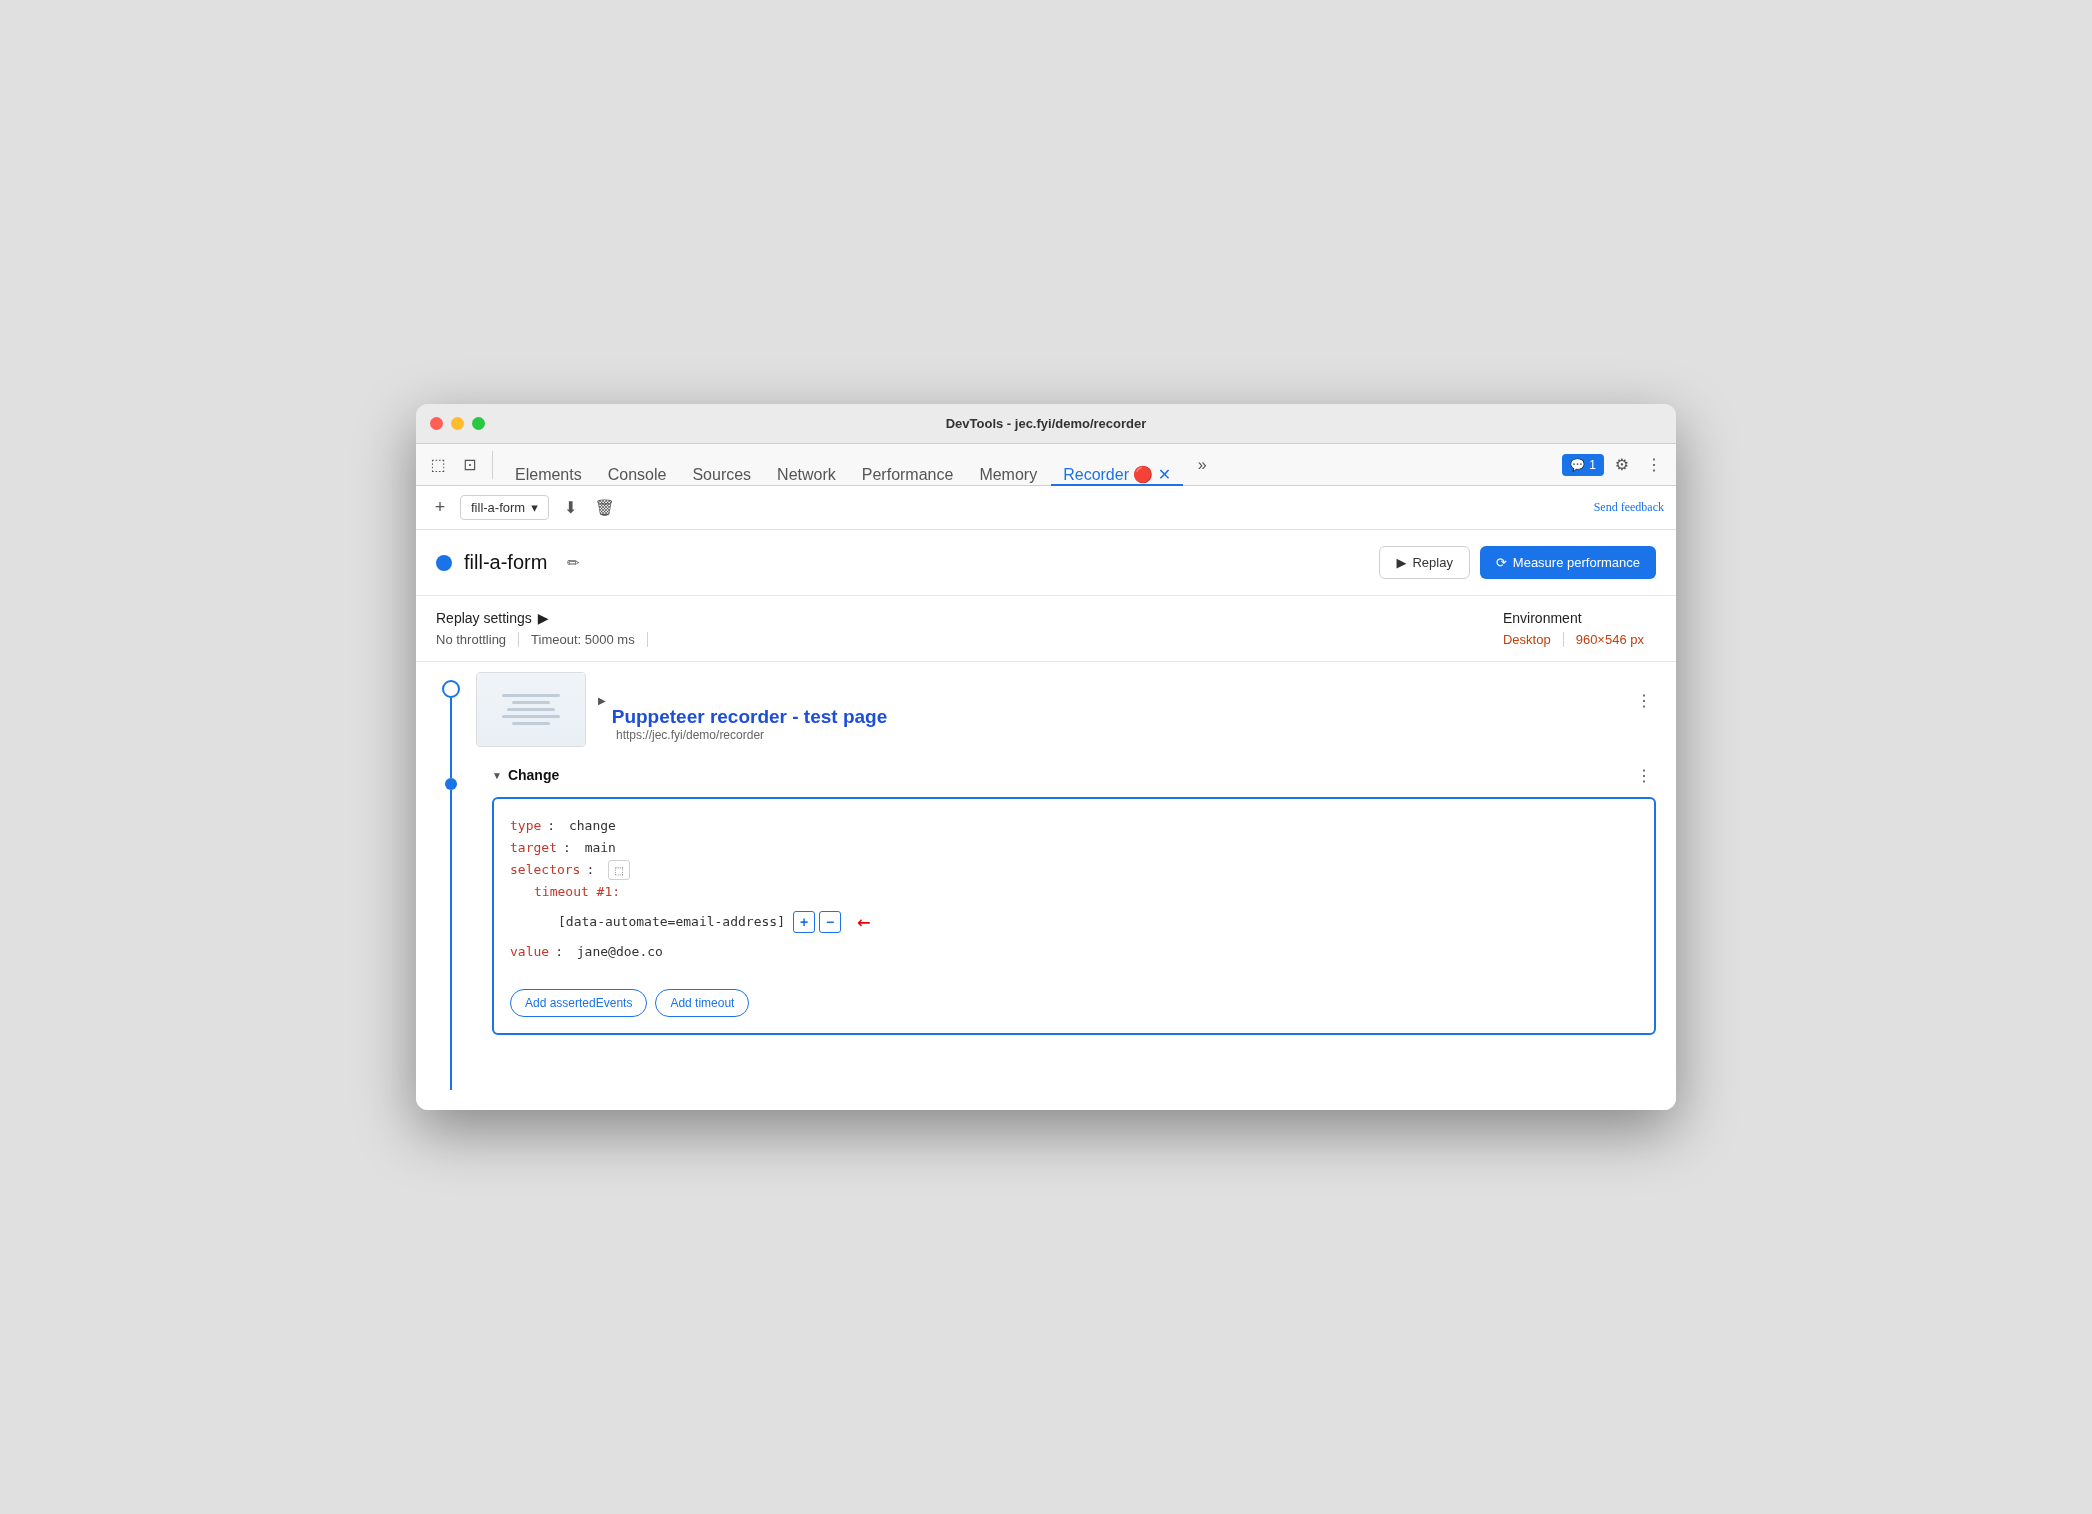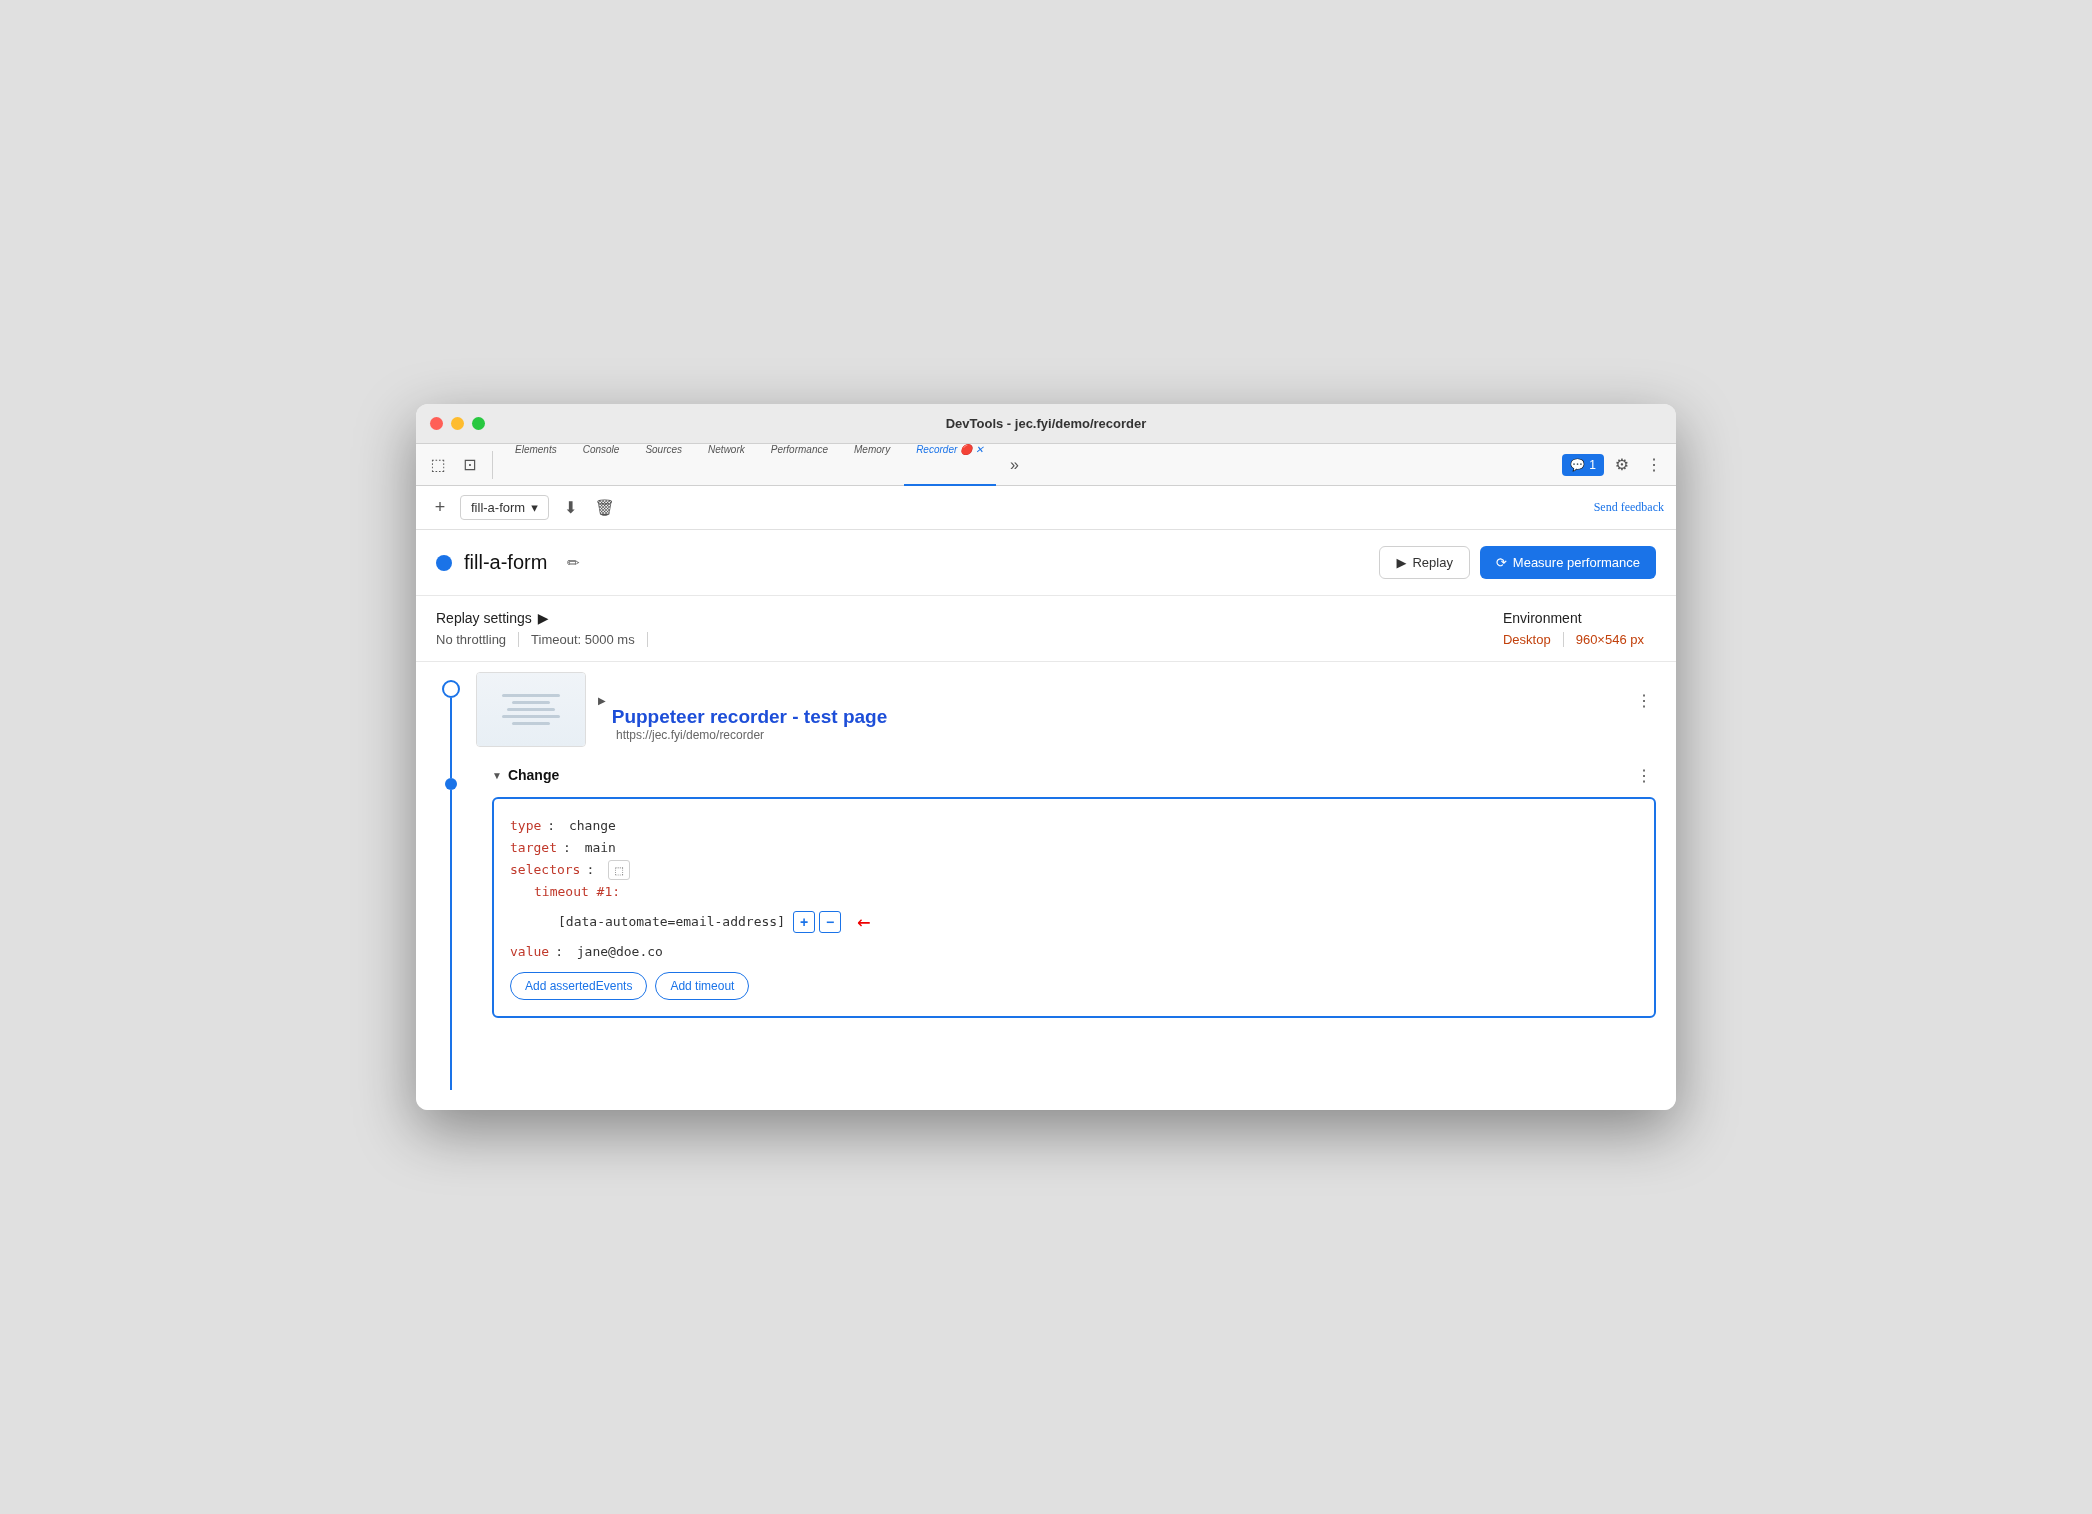--- a/index.html
+++ b/index.html
@@ -74,27 +74,26 @@
       background: transparent;
       cursor: pointer;
       color: #555;
       font-size: 16px;
       border-radius: 4px;
     }
     .devtools-tab {
       padding: 0 12px;
       height: 42px;
       display: flex;
-      align-items: flex-start;
-      font-size: 10px;
+      align-items: flex-end;
+      font-size: 16px;
       color: #555;
       cursor: pointer;
       border-bottom: 2px solid transparent;
       white-space: nowrap;
-      font-style: italic;
     }
     .devtools-tab.active {
       color: #1a73e8;
       border-bottom: 2px solid #1a73e8;
     }
     .tab-more {
       font-size: 16px;
       color: #555;
       cursor: pointer;
       padding: 0 8px;
@@ -398,21 +397,21 @@
       font-weight: bold;
     }
     .red-arrow {
       color: #e00;
       font-size: 22px;
       margin-left: 8px;
     }
     .action-buttons {
       display: flex;
       gap: 8px;
-      margin-top: 9px;
+      margin-top: 26px;
     }
     .action-btn {
       padding: 6px 14px;
       border: 1px solid #1a73e8;
       border-radius: 20px;
       background: #fff;
       color: #1a73e8;
       font-size: 12px;
       cursor: pointer;
     }

